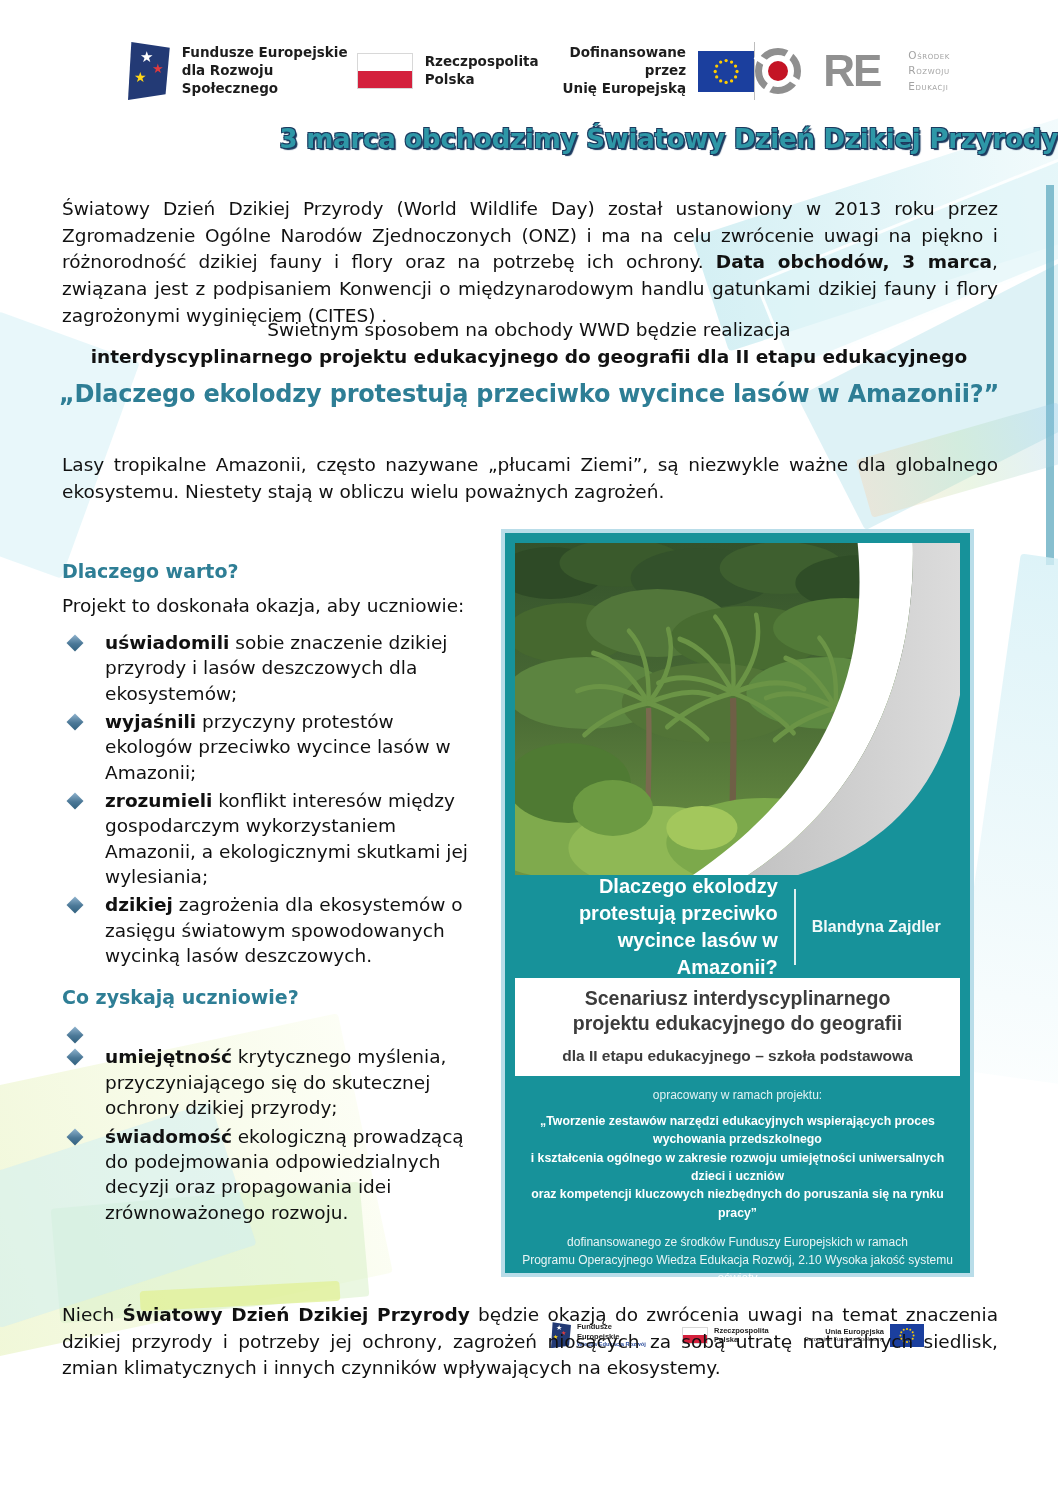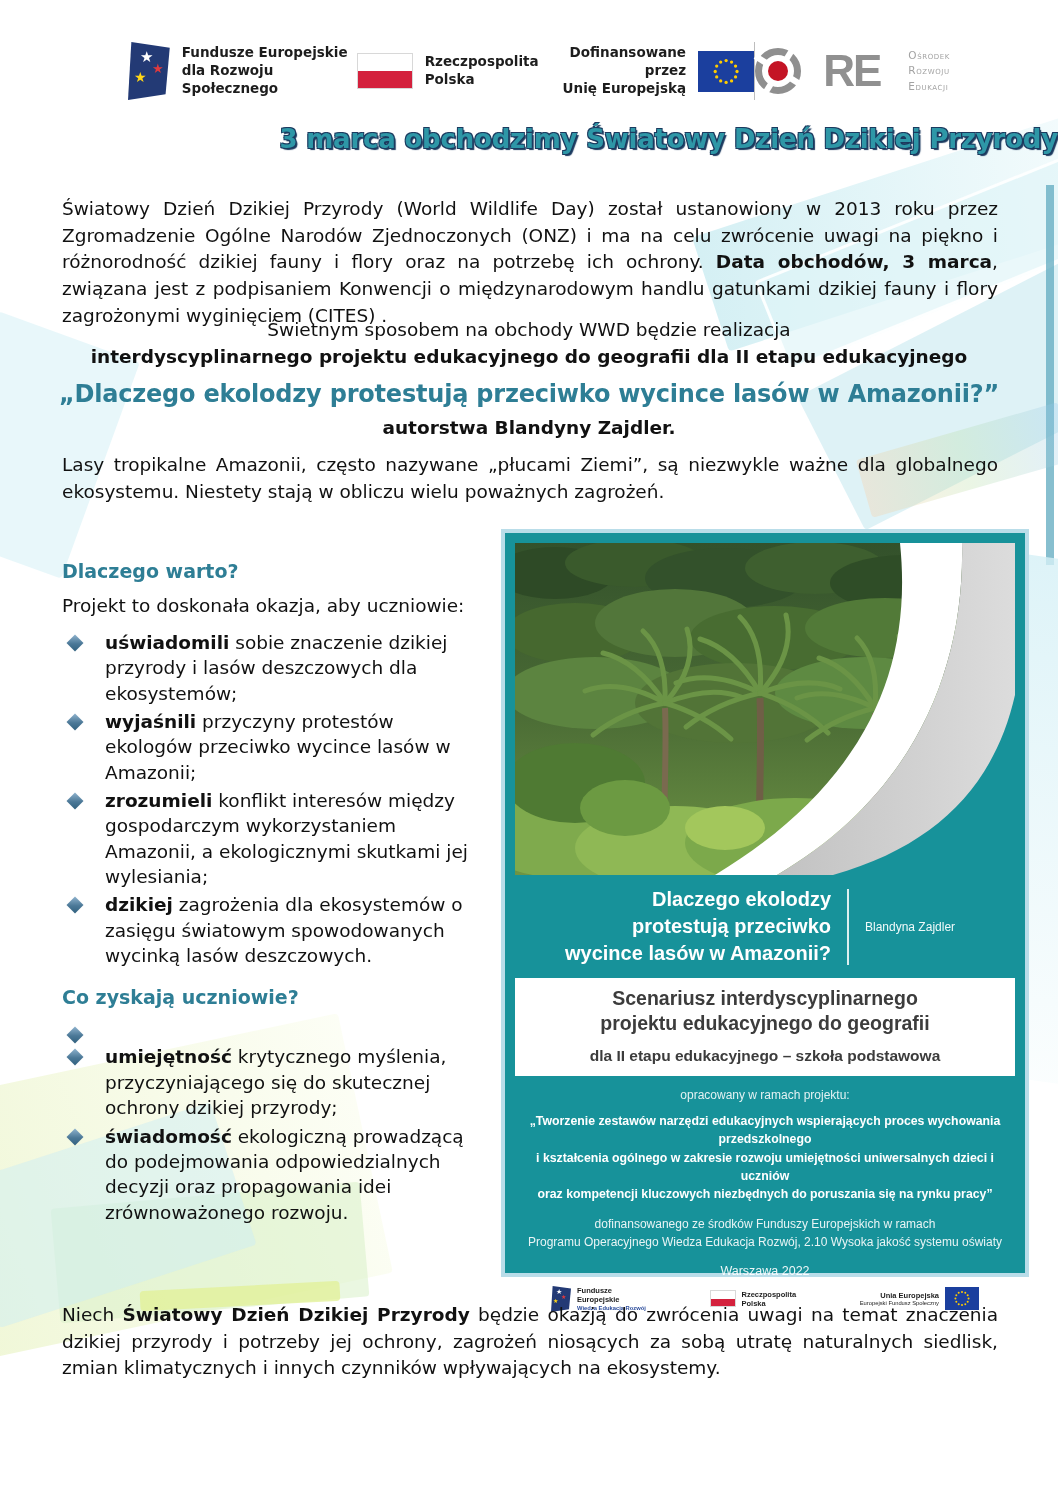--- a/index.html
+++ b/index.html
@@ -57,28 +57,28 @@
   .leftcol{position:absolute;z-index:2;top:560px;left:62px;width:436px;}
   .sec-heading{font-size:19px;font-weight:bold;color:#2e7e95;}
   .lead{margin-top:13px;font-size:18.5px;}
   ul.blist{list-style:none;margin:14px 0 0 0;padding:0;}
   ul.blist li{display:flex;margin-bottom:3px;}
   .diamond{flex:0 0 auto;width:12px;height:12px;margin:7px 0 0 7px;transform:rotate(45deg);
     background:linear-gradient(135deg,#8fb3ce 0%,#4b7897 55%,#31617f 100%);}
   .btxt{margin-left:24px;font-size:18.5px;line-height:1.37;width:372px;}
   .h2gap{margin-top:18px;}
   
-  .cover{position:absolute;z-index:2;top:533px;left:505px;width:520px;height:740px;box-sizing:border-box;
+  .cover{position:absolute;z-index:2;top:533px;left:505px;width:465px;height:740px;box-sizing:border-box;
     background:#17929a;padding:10px;box-shadow:0 0 0 4px #b9dde9;display:flex;flex-direction:column;}
   .cover-photo{position:relative;height:332px;overflow:hidden;flex:0 0 auto;}
   .cover-photo svg{position:absolute;inset:0;width:100%;height:100%;}
   .cover-title-band{height:103px;display:flex;align-items:center;justify-content:flex-end;flex:0 0 auto;}
   .cover-title{text-align:right;font-family:"Liberation Sans",sans-serif;font-size:20px;font-weight:bold;color:#fff;line-height:1.35;}
   .band-divider{width:2px;height:76px;background:rgba(255,255,255,.85);margin:0 16px;}
-  .cover-author{width:150px;font-family:"Liberation Sans",sans-serif;font-size:12px;color:#f0fafa;}
+  .cover-author{width:150px;font-family:"Liberation Sans",sans-serif;font-size:16px;color:#f0fafa;font-weight:bold;}
   .cover-subtitle{background:#fff;text-align:center;padding:8px 6px 11px;flex:0 0 auto;}
   .cst1{font-family:"Liberation Sans",sans-serif;font-size:19.5px;font-weight:bold;color:#3c3c3c;line-height:1.3;}
   .cst2{font-family:"Liberation Sans",sans-serif;font-size:15.5px;font-weight:bold;color:#3c3c3c;margin-top:10px;}
   .cover-info{flex:1;text-align:center;color:#fff;font-family:"Liberation Sans",sans-serif;padding-top:12px;}
   .ci-intro{font-size:12px;color:rgba(255,255,255,.88);}
   .ci-quote{margin-top:10px;font-size:12.3px;font-weight:bold;line-height:1.5;}
   .ci-fund{margin-top:11px;font-size:12px;color:rgba(255,255,255,.9);line-height:1.5;}
   .ci-place{margin-top:13px;font-size:12.5px;color:rgba(255,255,255,.92);}
   .cover-footer{background:#fff;height:42px;flex:0 0 auto;display:flex;align-items:center;justify-content:space-between;padding:0 36px;}
   .mini{display:flex;align-items:center;gap:6px;}
@@ -173,21 +173,20 @@
 
   <div class="doc-title">
     <div>3 marca obchodzimy Światowy Dzień Dzikiej Przyrody</div>
   </div>
 
   <div class="para p-intro"><span>Światowy Dzień Dzikiej Przyrody (World Wildlife Day) został ustanowiony w 2013 roku przez Zgromadzenie Ogólne Narodów Zjednoczonych (ONZ) i ma na celu zwrócenie uwagi na piękno i różnorodność dzikiej fauny i flory oraz na potrzebę ich ochrony. </span><b class="inb">Data obchodów, 3 marca</b><span>, związana jest z podpisaniem Konwencji o międzynarodowym handlu gatunkami dzikiej fauny i flory zagrożonymi wyginięciem (CITES) .</span></div>
 
   <div class="centerline c1">Świetnym sposobem na obchody WWD będzie realizacja</div>
   <div class="centerline c2">interdyscyplinarnego projektu edukacyjnego do geografii dla II etapu edukacyjnego</div>
   <div class="centerline c-quote">„Dlaczego ekolodzy protestują przeciwko wycince lasów w Amazonii?”</div>
-  <div class="centerline c-author">autorstwa Blandyny Zajdler.</div>
 
   <div class="para p-amazon">Lasy tropikalne Amazonii, często nazywane „płucami Ziemi”, są niezwykle ważne dla globalnego ekosystemu. Niestety stają w obliczu wielu poważnych zagrożeń.</div>
 
   <div class="leftcol">
     <div class="sec-heading">Dlaczego warto?</div>
     <div class="lead">Projekt to doskonała okazja, aby uczniowie:</div>
     <ul class="blist">
       <li>
           <span class="diamond"></span>
           <span class="btxt"><b class="inb">uświadomili</b><span> sobie znaczenie dzikiej przyrody i lasów deszczowych dla ekosystemów;</span></span>

